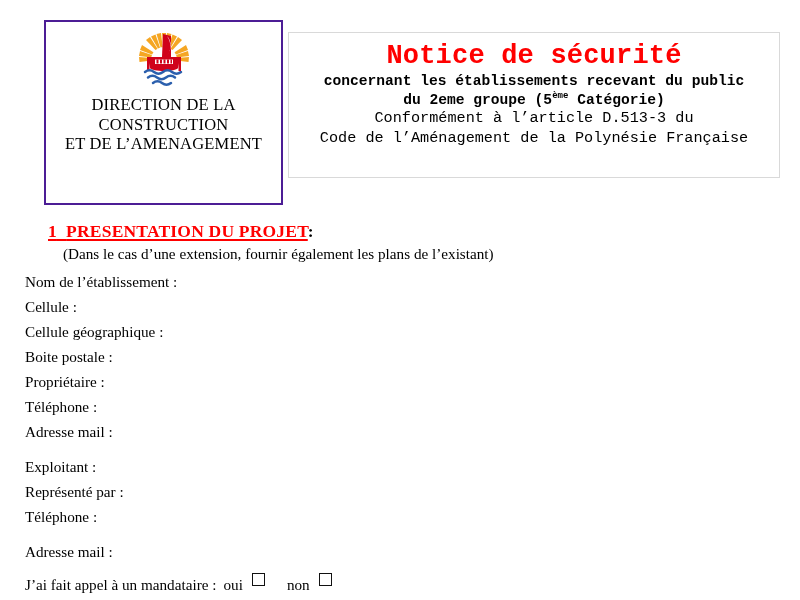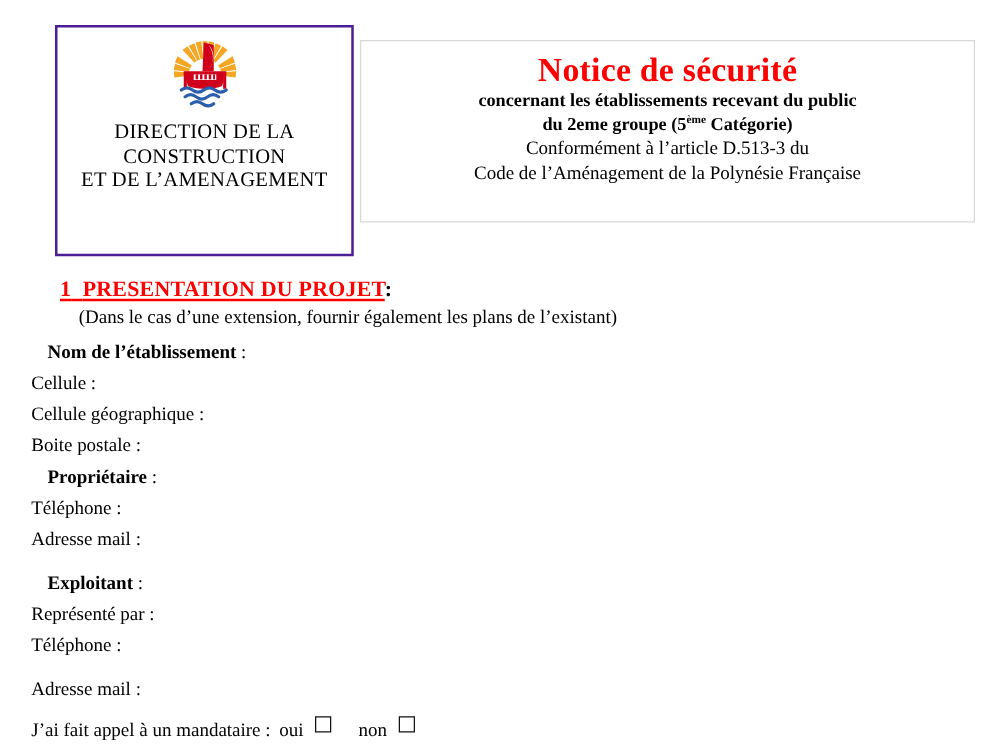--- a/index.html
+++ b/index.html
@@ -74,20 +74,21 @@
     position: absolute;
     left: 288px;
     top: 32px;
     width: 492px;
     height: 146px;
     border: 1px solid #d9d9d9;
     box-sizing: border-box;
     background: #ffffff;
     text-align: center;
     padding-top: 8px;
+    font-family: Liberation Mono, monospace;
   }
 
   .notice-title {
     color: #FF0000;
     font-weight: bold;
     font-size: 27px;
     line-height: 31px;
     letter-spacing: 0.2px;
   }
   .notice-l2, .notice-l3 {
@@ -144,21 +145,21 @@
     width: 745px;
   }
   .field-row {
     font-size: 15.2px;
     line-height: 25px;
     height: 25px;
     white-space: nowrap;
   }
   .field-row.spaced { margin-top: 10px; }
   .field-row.tight  { line-height: 21px; height: 21px; }
-  .field-row .lbl-bold { font-weight: bold; margin-left: 13px; }
+  .field-row .lbl-bold { font-weight: normal; }
 
   .cbrow {
     display: inline-flex;
     white-space: nowrap;
   }
   .checkbox {
     display: inline-block;
     width: 13px;
     height: 13px;
     border: 1px solid #111111;

